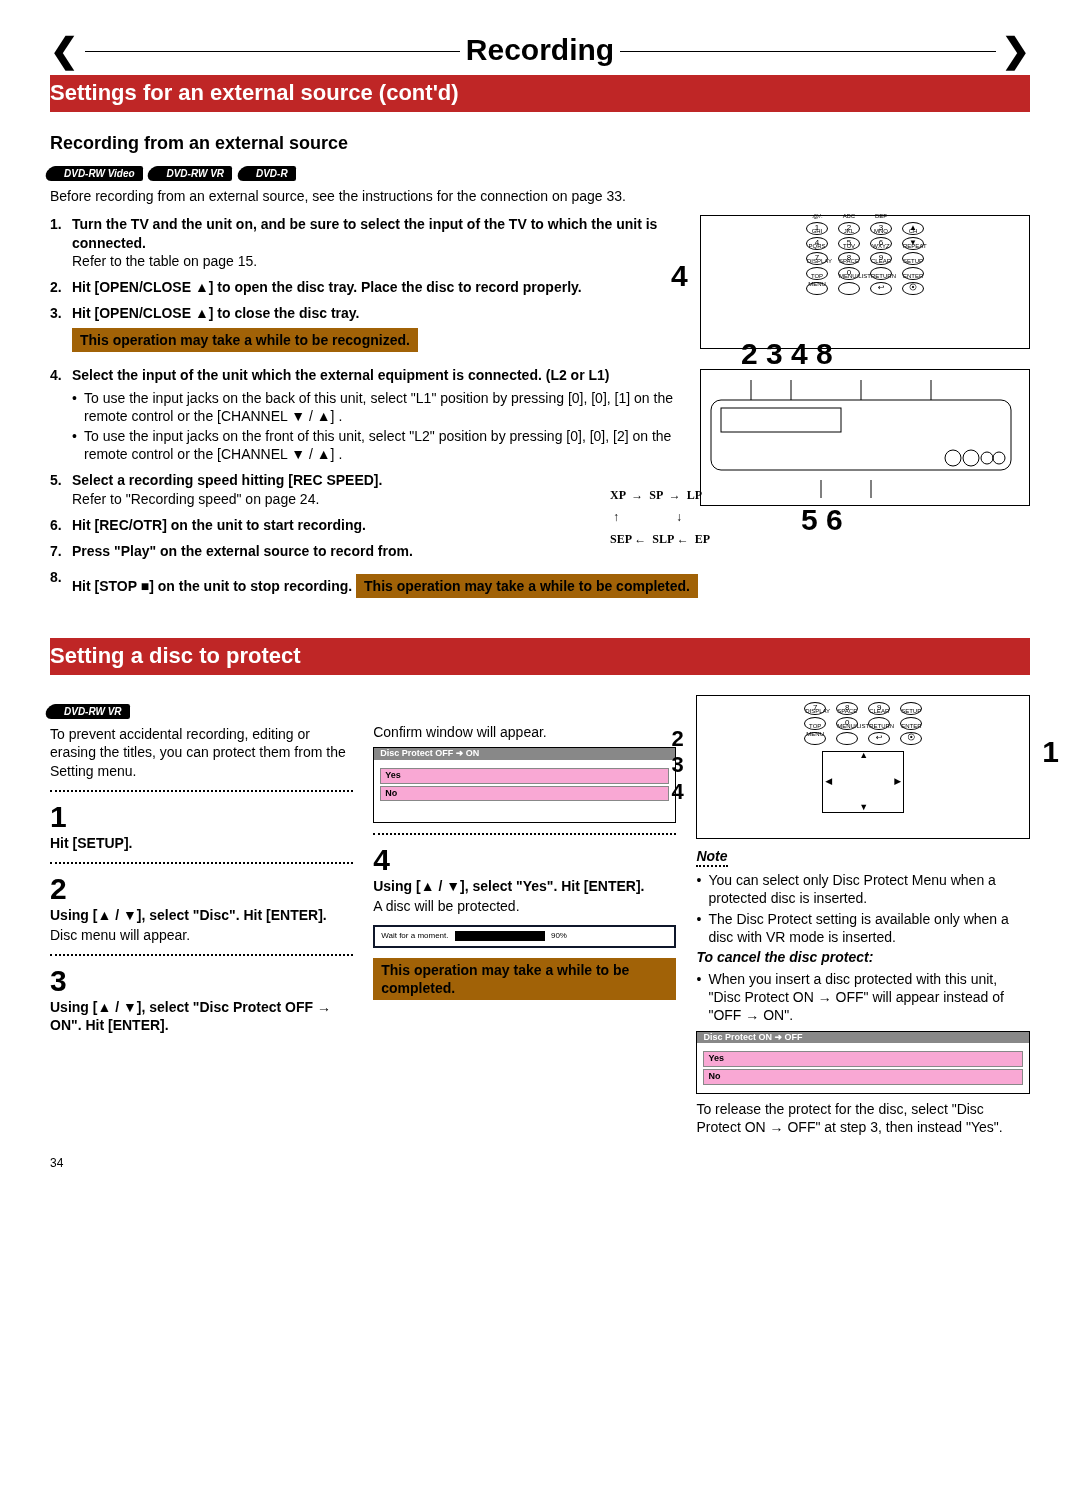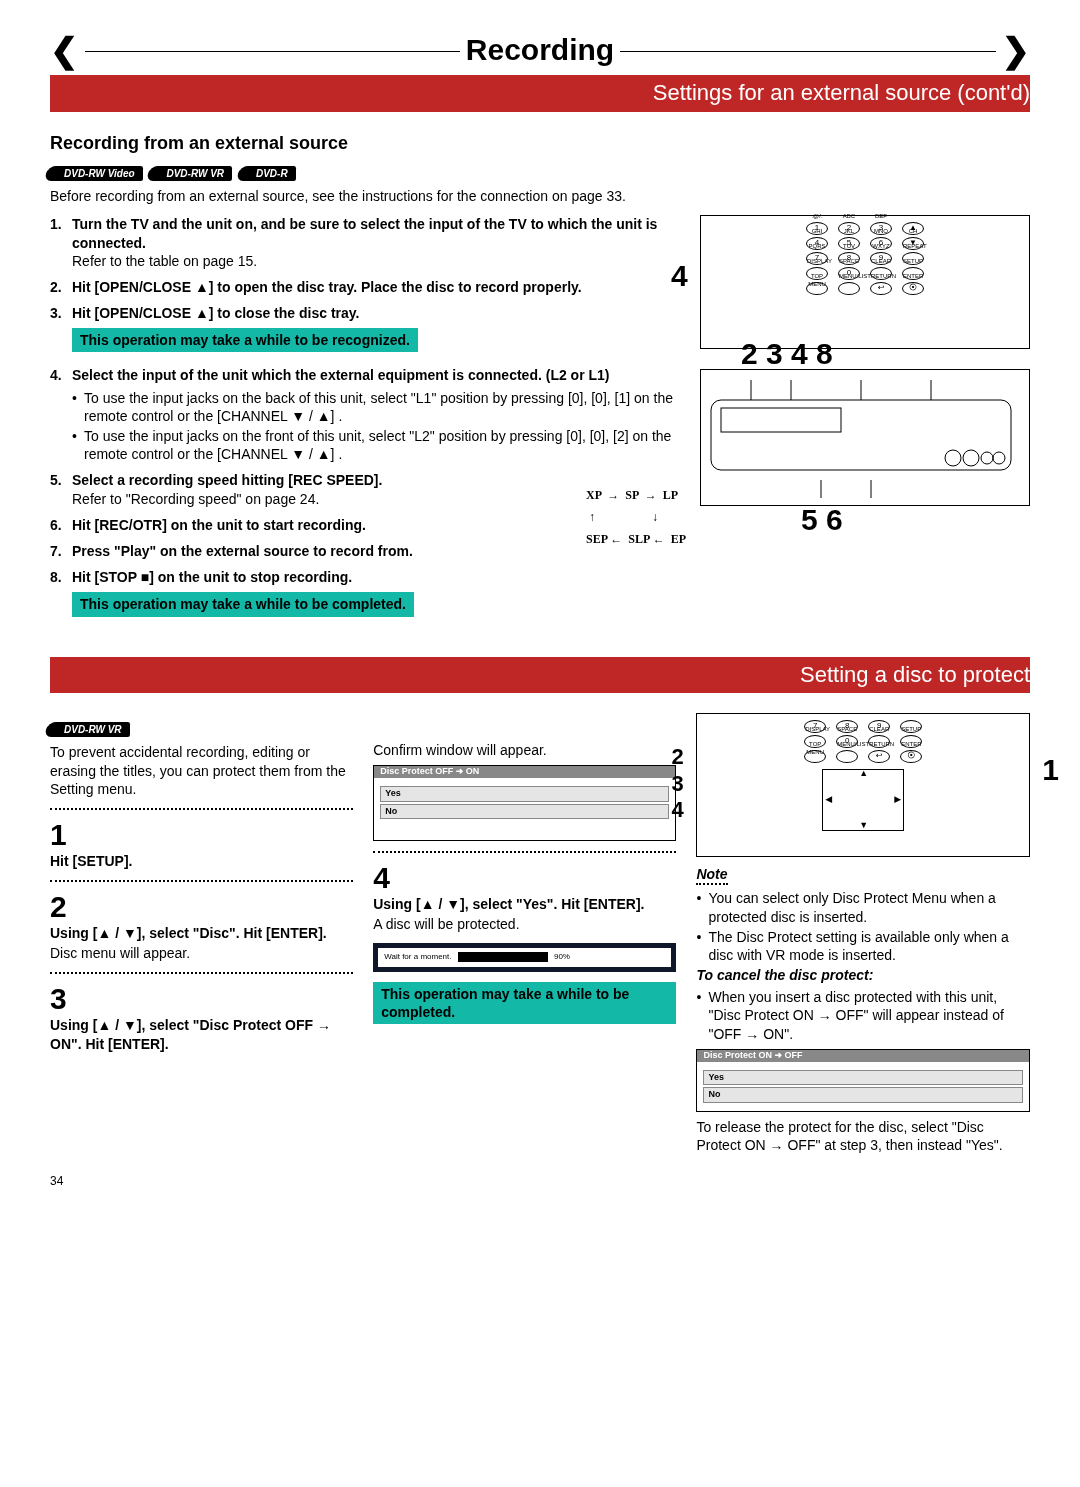--- a/index.html
+++ b/index.html
@@ -4,39 +4,39 @@
 <style>
   body{
     margin:0;padding:30px 50px;font-family:"Helvetica Neue",Arial,sans-serif;
     font-size:14px;color:#000;line-height:1.3;background:#fff;
   }
   .page{width:980px;margin:0 auto;position:relative}
   .title-wrap{display:flex;align-items:center;gap:0;margin-bottom:6px}
   .title-wrap .chev{font-size:34px;font-weight:bold;line-height:1}
   .title-line{flex:1;border-top:1.5px solid #000;margin:0 6px;position:relative;top:2px}
   .main-title{font-size:30px;font-weight:700;margin:0 0}
-  .red-bar{background:#bf2626;color:#fff;text-align:right;font-weight:400;
+  .red-bar{background:#bf2626;color:#fff;text-align:left;font-weight:700;
            font-size:22px;padding:4px 0;margin-bottom:20px}
   .sub-h{font-size:18px;font-weight:700;margin:2px 0 8px}
   .badges{margin:6px 0 6px}
   .badge{display:inline-block;background:#000;color:#fff;border-radius:10px 3px 3px 10px;
          padding:1px 8px 1px 14px;font-size:10px;font-style:italic;font-weight:700;
          margin-right:6px;position:relative}
   .badge:before{content:"";position:absolute;left:-4px;top:0;bottom:0;width:14px;
                 background:#000;border-radius:10px 0 0 10px;transform:skewX(-18deg)}
   .intro{margin:6px 0 10px}
-  .two-col-1{display:flex;gap:24px}
+  .two-col-1{display:flex;}
   .left-steps{flex:1}
   .right-figs{width:330px}
   ol.steps{list-style:none;margin:0;padding:0;counter-reset:step}
   ol.steps>li{counter-increment:step;margin:0 0 8px 0;padding-left:22px;position:relative}
   ol.steps>li:before{content:counter(step)".";position:absolute;left:0;font-weight:700}
   ol.steps .lead{font-weight:700}
   ol.steps .sub{display:block;font-weight:400}
-  .note-bar{background:#14b8a6;font-weight:700;padding:3px 8px;margin:6px 0;display:inline-block;width:auto}
+  .note-bar{background:#a16207;font-weight:700;padding:3px 8px;margin:6px 0;display:inline-block;width:auto}
   ul.bullets{list-style:none;margin:4px 0 2px 0;padding:0}
   ul.bullets li{padding-left:12px;position:relative;margin:2px 0}
   ul.bullets li:before{content:"•";position:absolute;left:0}
   .speed-diag{font-size:12px;font-weight:700;font-family:Liberation Serif, serif;line-height:1.8;margin-left:50px}
   .speed-diag .row{white-space:pre}
   .remote-fig{border:1px solid #000;min-height:120px;font-size:8px;text-align:center;
               padding:6px;margin-bottom:20px;position:relative}
   .remote-fig .callout{position:absolute;left:-30px;top:40px;font-size:30px;font-weight:700}
   .unit-fig{border:1px solid #000;min-height:130px;position:relative;margin-bottom:8px}
   .unit-fig .big{position:absolute;font-size:30px;font-weight:700}
@@ -48,22 +48,22 @@
   
   .cols3{display:flex;gap:20px;margin-top:10px}
   .cols3>.col{flex:1;min-width:0}
   .big-num{font-size:30px;font-weight:700;line-height:1;margin:8px 0 2px}
   .step-title{font-weight:700;margin:0 0 2px}
   .dots{border-top:2px dotted #000;margin:10px 0}
   .ital{font-style:italic;font-weight:700}
   .osd{border:1px solid #000;margin:6px 0;font-size:9px}
   .osd .hdr{background:#888;color:#fff;padding:0 6px;font-weight:700}
   .osd .body{padding:6px;min-height:50px}
-  .osd .opt{background:#e5e5e5;border:1px solid #888;padding:1px 4px;margin:2px 0;font-weight:700}
-  .progress{border:5px solid #0f172a;padding:4px 6px;font-size:8px}
+  .osd .opt{background:#f9a8d4;border:1px solid #888;padding:1px 4px;margin:2px 0;font-weight:700}
+  .progress{border:2px solid #0f172a;padding:4px 6px;font-size:8px}
   .progress .bar{display:inline-block;background:#000;color:#000;height:10px;width:90px;margin:0 4px;vertical-align:middle}
   .protect-remote{border:1px solid #000;padding:6px;font-size:8px;position:relative;min-height:130px}
   .protect-remote .side-nums{position:absolute;left:-26px;top:30px;font-size:22px;font-weight:700;line-height:1.2}
   .protect-remote .side-1{position:absolute;right:-30px;top:36px;font-size:30px;font-weight:700}
   .note-h{font-style:italic;font-weight:700;border-bottom:2px dotted #000;display:inline-block;margin-top:8px}
   .pgnum{font-size:12px;margin-top:20px}
   .dpad{width:80px;height:60px;margin:6px auto;position:relative;border:1px solid #000;}
   .dpad span{position:absolute;font-size:9px}
 </style>
 </head>

